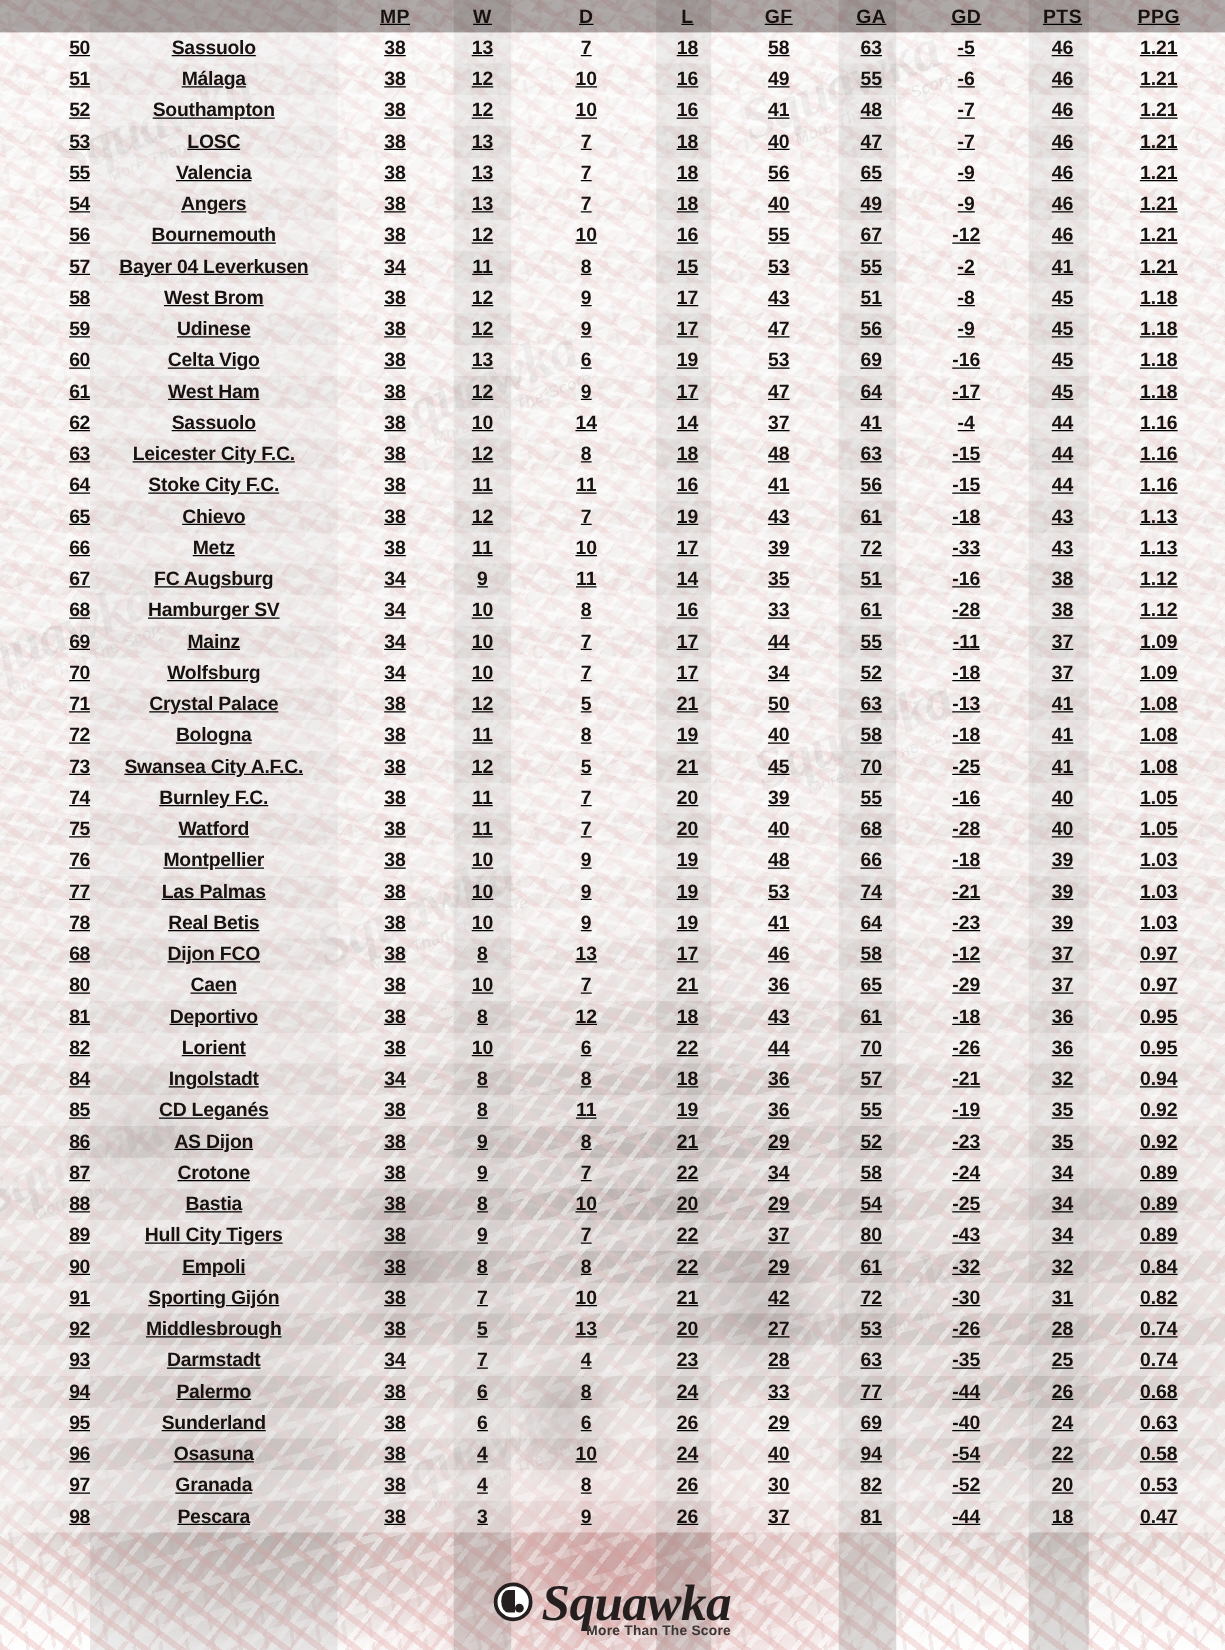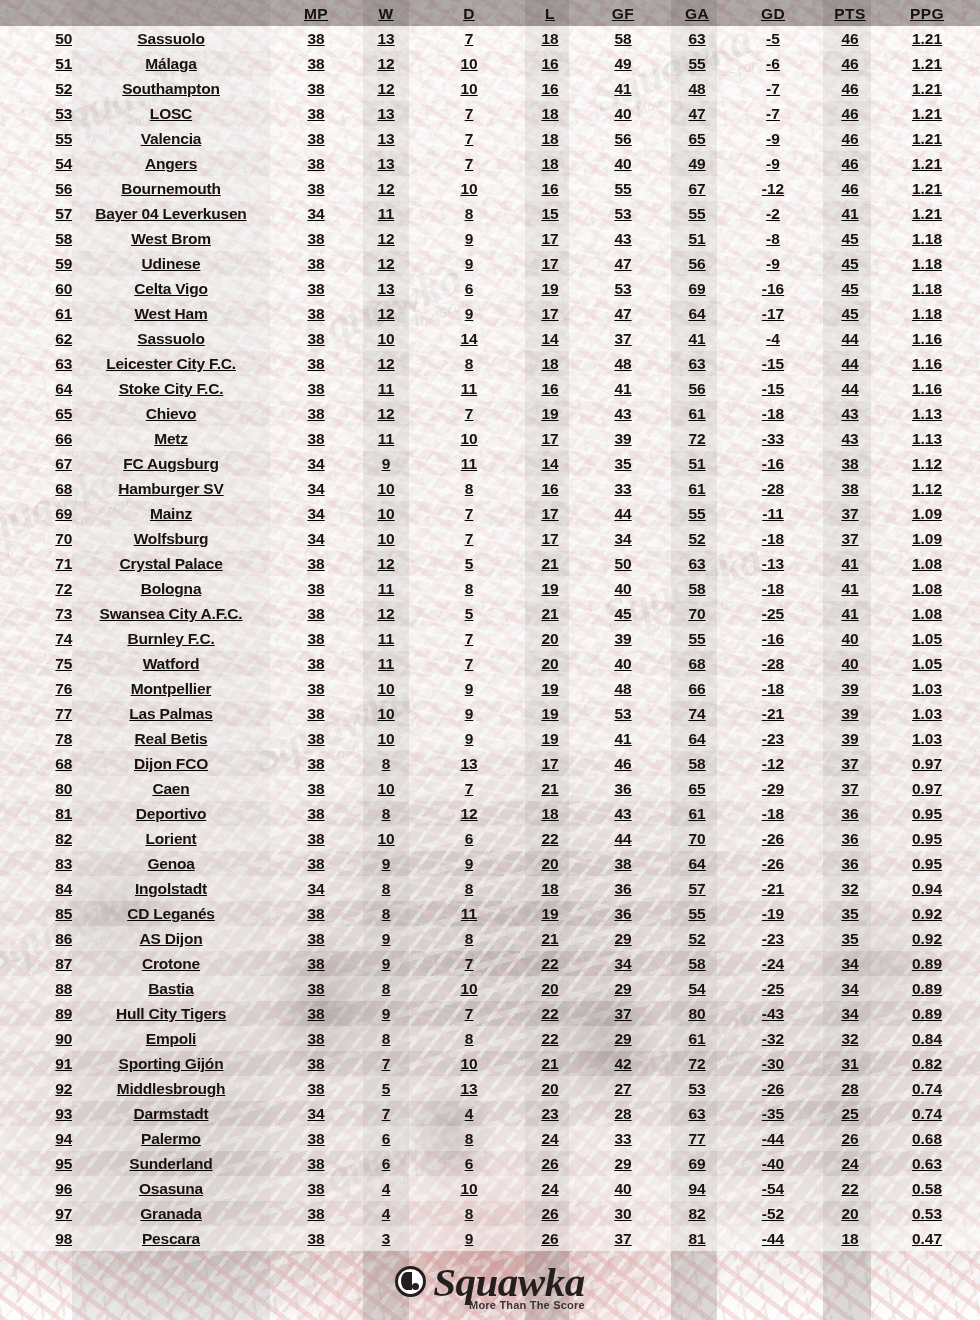--- a/index.html
+++ b/index.html
@@ -743,33 +743,20 @@
           <td class="num">10</td>
           <td class="num">6</td>
           <td class="num">22</td>
           <td class="num">44</td>
           <td class="num">70</td>
           <td class="num c-gd">-26</td>
           <td class="num">36</td>
           <td class="num c-ppg">0.95</td>
         </tr>
         <tr>
-          <td class="c-rank">83</td>
-          <td class="c-team">Genoa</td>
-          <td class="num">38</td>
-          <td class="num">9</td>
-          <td class="num">9</td>
-          <td class="num">20</td>
-          <td class="num">38</td>
-          <td class="num">64</td>
-          <td class="num c-gd">-26</td>
-          <td class="num">36</td>
-          <td class="num c-ppg">0.95</td>
-        </tr>
-        <tr>
           <td class="c-rank">84</td>
           <td class="c-team">Ingolstadt</td>
           <td class="num">34</td>
           <td class="num">8</td>
           <td class="num">8</td>
           <td class="num">18</td>
           <td class="num">36</td>
           <td class="num">57</td>
           <td class="num c-gd">-21</td>
           <td class="num">32</td>

